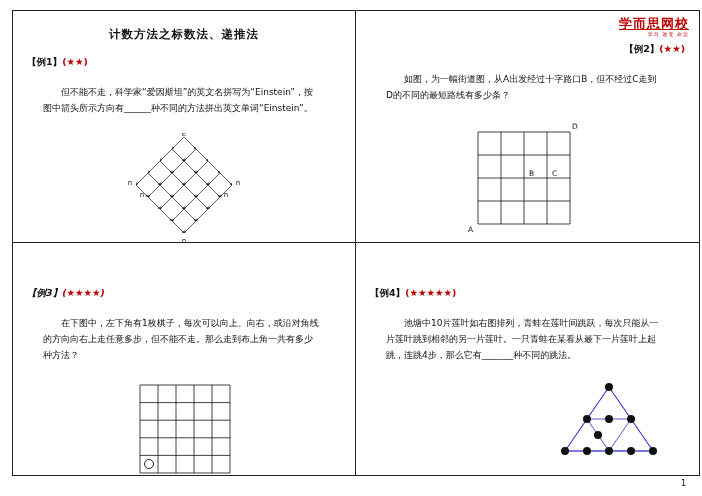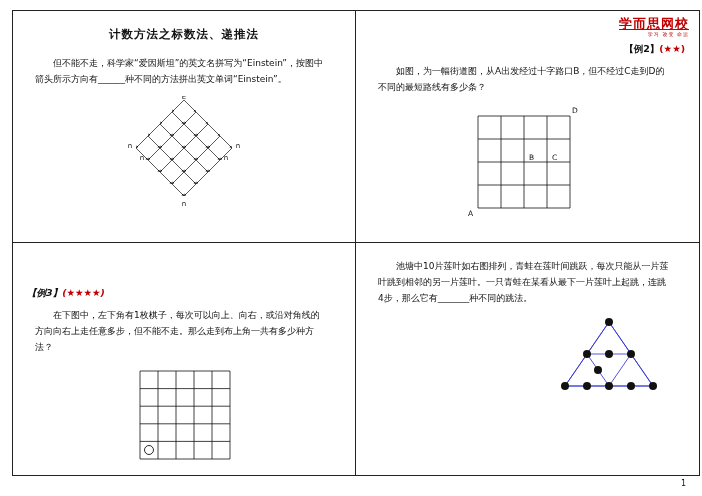--- a/index.html
+++ b/index.html
@@ -48,21 +48,21 @@
     color:#111;
     margin:0 0 6px 0;
     white-space:nowrap;
   }
   .stars{color:#c00000;letter-spacing:0px;}
   .body-text{
     font-size:9px;
     color:#111;
     line-height:1.75;
     text-indent:18px;
-    margin:8px;
+    margin:16px;
     padding-right:6px;
   }
   .logo{
     position:absolute;
     top:6px;right:10px;
     text-align:right;
     line-height:1;
   }
   .logo .cn{
     font-size:13px;
@@ -87,20 +87,23 @@
   .fig-center{display:flex;justify-content:center;}
 </style>
 </head>
 <body>
 
 <div class="page">
   <div class="grid2">
 
     <div class="cell q1">
       <div class="doc-title">计数方法之标数法、递推法</div>
+      <div class="ex-head">
+        <span>【例1】</span><span class="stars">(★★)</span>
+      </div>
       <p class="body-text">但不能不走，科学家“爱因斯坦”的英文名拼写为“Einstein”，按图中箭头所示方向有______种不同的方法拼出英文单词“Einstein”。</p>
 
       <div class="fig-center">
         <svg width="210" height="118" viewBox="0 0 210 118">
           <defs>
             <marker id="ah" markerWidth="5" markerHeight="5" refX="4" refY="2" orient="auto">
               <path d="M0,0 L4,2 L0,4 z" fill="#111"></path>
             </marker>
           </defs>
           <g stroke="#111" stroke-width="0.7" marker-end="url(#ah)" fill="none">
@@ -216,20 +219,23 @@
             <path d="M16,58.8 L106,58.8"></path>
               <path d="M16,76.4 L106,76.4"></path>
               <path d="M16,94 L106,94"></path>
           </g>
           <circle cx="25" cy="85" r="4.5" fill="none" stroke="#111" stroke-width="0.9"></circle>
         </svg>
       </div>
     </div>
 
     <div class="cell">
+      <div class="ex-head" style="margin-top:36px;">
+        <span>【例4】</span><span class="stars">(★★★★★)</span>
+      </div>
       <p class="body-text">池塘中10片莲叶如右图排列，青蛙在莲叶间跳跃，每次只能从一片莲叶跳到相邻的另一片莲叶。一只青蛙在某看从最下一片莲叶上起跳，连跳4步，那么它有_______种不同的跳法。</p>
 
       <div style="display:flex;justify-content:flex-end;margin-top:2px;padding-right:16px;">
         <svg width="120" height="82" viewBox="0 0 120 82">
           <g stroke="#2b2bd0" stroke-width="0.8" fill="none">
 
             <path d="M60,8 L16,72 L104,72 Z"></path>
 
             <path d="M38,40 L82,40 L60,72 Z"></path>
 

